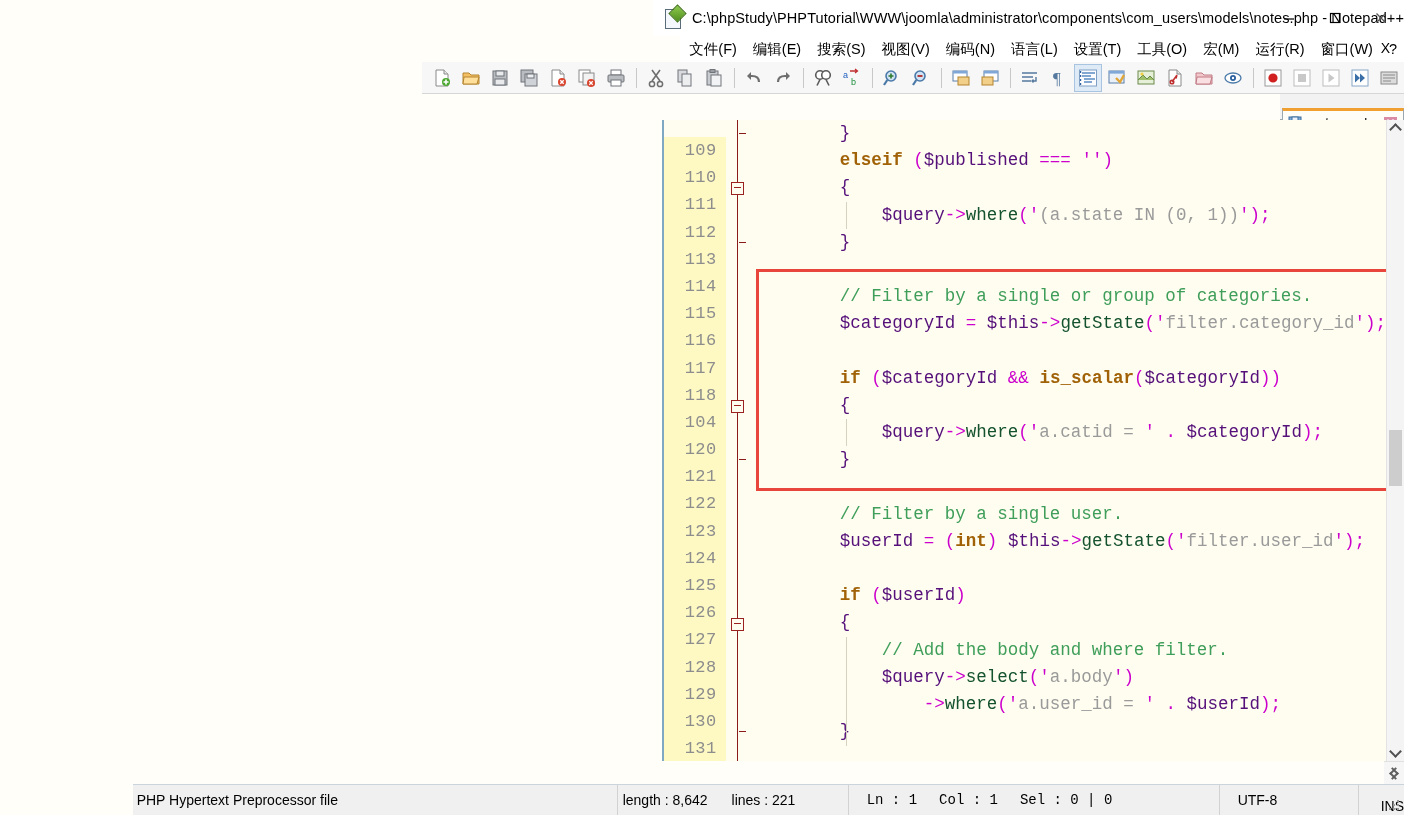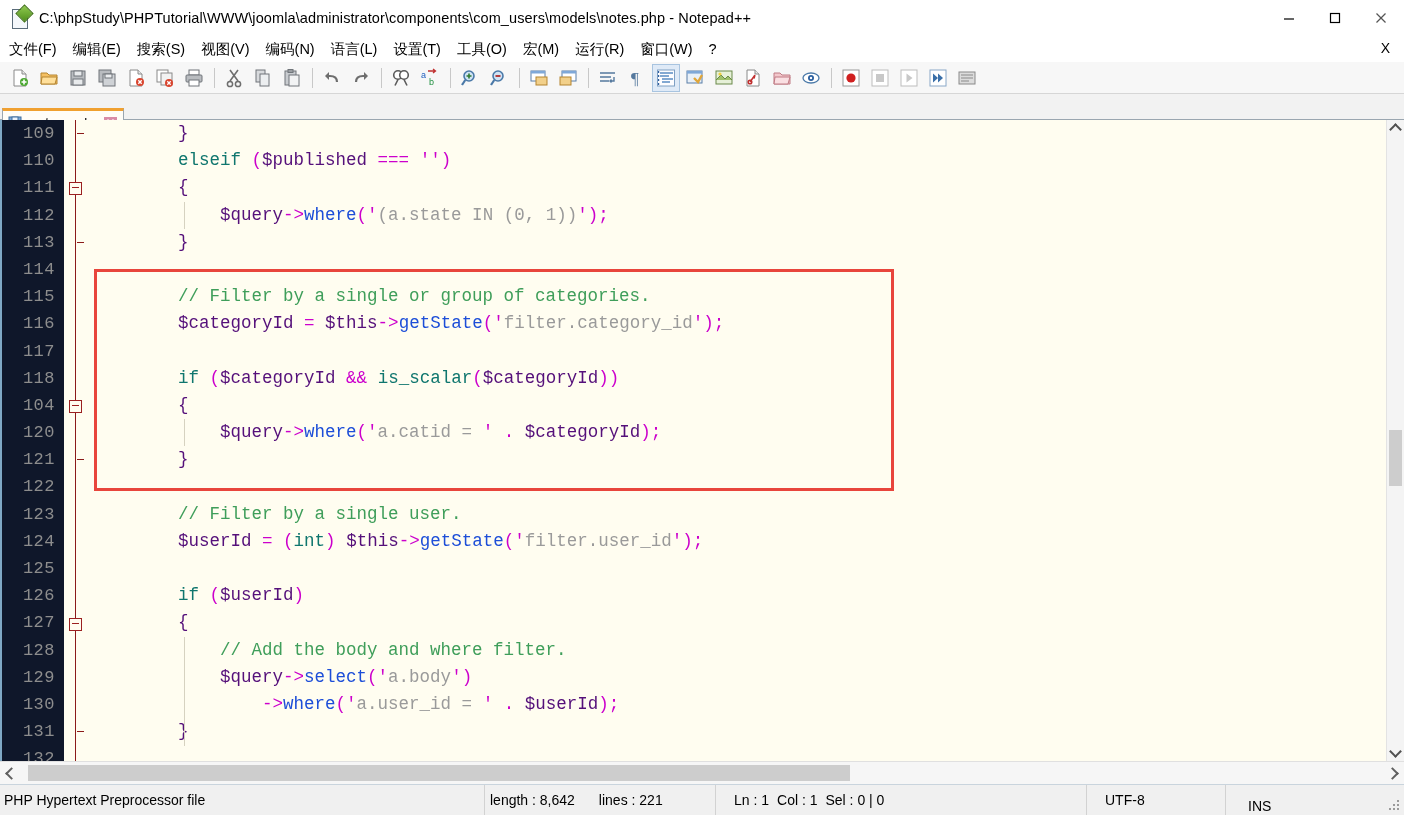--- a/index.html
+++ b/index.html
@@ -2,21 +2,21 @@
 <html><head>
 <meta charset="utf-8">
 <style>
   html,body{margin:0;padding:0;}
   body{
     width:1404px;height:815px;overflow:hidden;
     background:#ffffff;
     font-family:"Liberation Sans", sans-serif;
     -webkit-font-smoothing:antialiased;
   }
-  .app{position:relative;width:1404px;height:815px;display:flex;flex-direction:column;background:#fffef8;}
+  .app{position:relative;width:1404px;height:815px;display:flex;flex-direction:column;background:#fffef8;align-items:flex-end;}
 
   
   .titlebar{height:36px;flex:0 0 36px;background:#ffffff;display:flex;align-items:center;position:relative;border-bottom:0px;}
   .title-icon{width:20px;height:20px;margin-left:10px;margin-right:9px;position:relative;flex:0 0 20px;}
   .title-icon .pg{position:absolute;left:2px;top:1px;width:14px;height:18px;background:#f4f7fb;border:1px solid #5a6b7a;}
   .title-icon .pen{position:absolute;left:8px;top:-1px;width:11px;height:11px;background:linear-gradient(135deg,#8fc94e 0%,#4f8f1c 100%);transform:rotate(45deg);border:1px solid #3d6f13;}
   .title-text{font-size:14.5px;color:#000;white-space:nowrap;letter-spacing:0.1px;}
   .winbtns{position:absolute;right:0;top:0;height:36px;display:flex;}
   .winbtn{width:46px;height:36px;display:flex;align-items:center;justify-content:center;}
   .winbtn svg{display:block;}
@@ -39,43 +39,43 @@
   .tab{height:24px;display:flex;align-items:center;background:#fffdf7;border:1px solid #9aa6b0;border-bottom:1px solid #fffdf7;border-top:3px solid #f0a030;padding:0 6px 0 5px;position:relative;top:17px;}
   .tab-ico{width:14px;height:14px;margin-right:6px;position:relative;flex:0 0 14px;}
   .tab-label{font-family:"Liberation Mono","DejaVu Sans Mono",monospace;font-size:13px;color:#000;letter-spacing:0.2px;}
   .tab-close{width:13px;height:13px;margin-left:4px;background:#d98ba6;display:flex;align-items:center;justify-content:center;position:relative;}
   .tab-close:before,.tab-close:after{content:"";position:absolute;width:9px;height:2px;background:#fff;}
   .tab-close:before{transform:rotate(45deg);}
   .tab-close:after{transform:rotate(-45deg);}
 
   
   .editorwrap{flex:1 1 auto;display:flex;position:relative;background:#fffdf0;border-left:2px solid #7fa8c4;overflow:hidden;}
-  .gutter{flex:0 0 62px;background:#0f172a;position:relative;}
+  .gutter{flex:0 0 62px;background:#fef9c3;position:relative;margin-top:17px;}
   .gutter .ln{
     height:27.2px;line-height:27.2px;text-align:right;padding-right:9px;
     font-family:"Liberation Mono","DejaVu Sans Mono",monospace;font-size:17px;color:#8d8d8d;
     letter-spacing:0.5px;
   }
   .foldmargin{flex:0 0 22px;background:#fffdf0;position:relative;}
   .foldmargin .fline{position:absolute;left:11px;top:0;bottom:0;width:1px;background:#8b1a1a;}
   .fold-box{position:absolute;left:5px;width:11px;height:11px;border:1px solid #9b2020;background:#fffdf0;}
   .fold-box:before{content:"";position:absolute;left:2px;top:4px;width:7px;height:1px;background:#9b2020;}
   .fold-dash{position:absolute;left:13px;width:7px;height:1px;background:#8b1a1a;}
   .codearea{flex:1 1 auto;position:relative;background:#fffdf0;overflow:hidden;padding-left:8px;}
   .code{
     font-family:"Liberation Mono","DejaVu Sans Mono",monospace;
     font-size:17.5px;white-space:pre;position:relative;
   }
   .code .row{height:27.2px;line-height:27.2px;}
-  .k{color:#0f766e;font-weight:normal;}
+  .k{color:#a16207;font-weight:bold;}
   .v{color:#55107a;}
   .p{color:#cc00cc;}
   .s{color:#9a9a9a;}
   .c{color:#3f9e5a;}
-  .fn{color:#1d4ed8;}
+  .fn{color:#14532d;}
   .n{color:#000000;}
   .indentline{position:absolute;width:1px;background:#d6d2c0;}
 
   
   .annot{position:absolute;border:3px solid #e8453c;background:transparent;pointer-events:none;box-sizing:border-box;}
   .annot-mask{position:absolute;background:#fffdf0;pointer-events:none;}
 
   
   .vscroll{flex:0 0 17px;background:#f4f4f4;border-left:1px solid #e3e3e3;position:relative;}
   .vs-up,.vs-dn{position:absolute;left:0;width:17px;height:17px;display:flex;align-items:center;justify-content:center;background:#f4f4f4;}
@@ -94,21 +94,21 @@
   .chevh{width:7px;height:7px;border-left:2px solid #606060;border-bottom:2px solid #606060;}
   .chevh.l{transform:rotate(45deg);margin-left:3px;}
   .chevh.r{transform:rotate(-135deg);margin-right:3px;}
 
   
   .statusbar{height:30px;flex:0 0 30px;background:#f0f0f0;border-top:1px solid #c9d4dd;display:flex;align-items:center;font-size:14px;color:#000;position:relative;}
   .sb{height:30px;display:flex;align-items:center;border-right:1px solid #d2d2d2;white-space:nowrap;overflow:hidden;}
   .sb span{display:inline-block;}
   .sb-doctype{width:480px;padding-left:4px;}
   .sb-len{width:225px;padding-left:5px;display:flex;gap:24px;}
-  .sb-pos{width:352px;padding-left:18px;display:flex;gap:8px;}
+  .sb-pos{width:352px;padding-left:18px;display:flex;gap:22px;font-family:Liberation Mono, monospace;}
   .sb-eol{width:140px;padding-left:15px;}
   .sb-enc{width:120px;padding-left:18px;}
   .sb-ins{flex:1 1 auto;padding-left:22px;border-right:none;margin-top:12px;}
   .grip{position:absolute;right:3px;bottom:3px;width:12px;height:12px;}
   .grip i{position:absolute;width:2px;height:2px;background:#9a9a9a;display:block;}
 </style>
 </head>
 <body>
 
 <div class="app">

